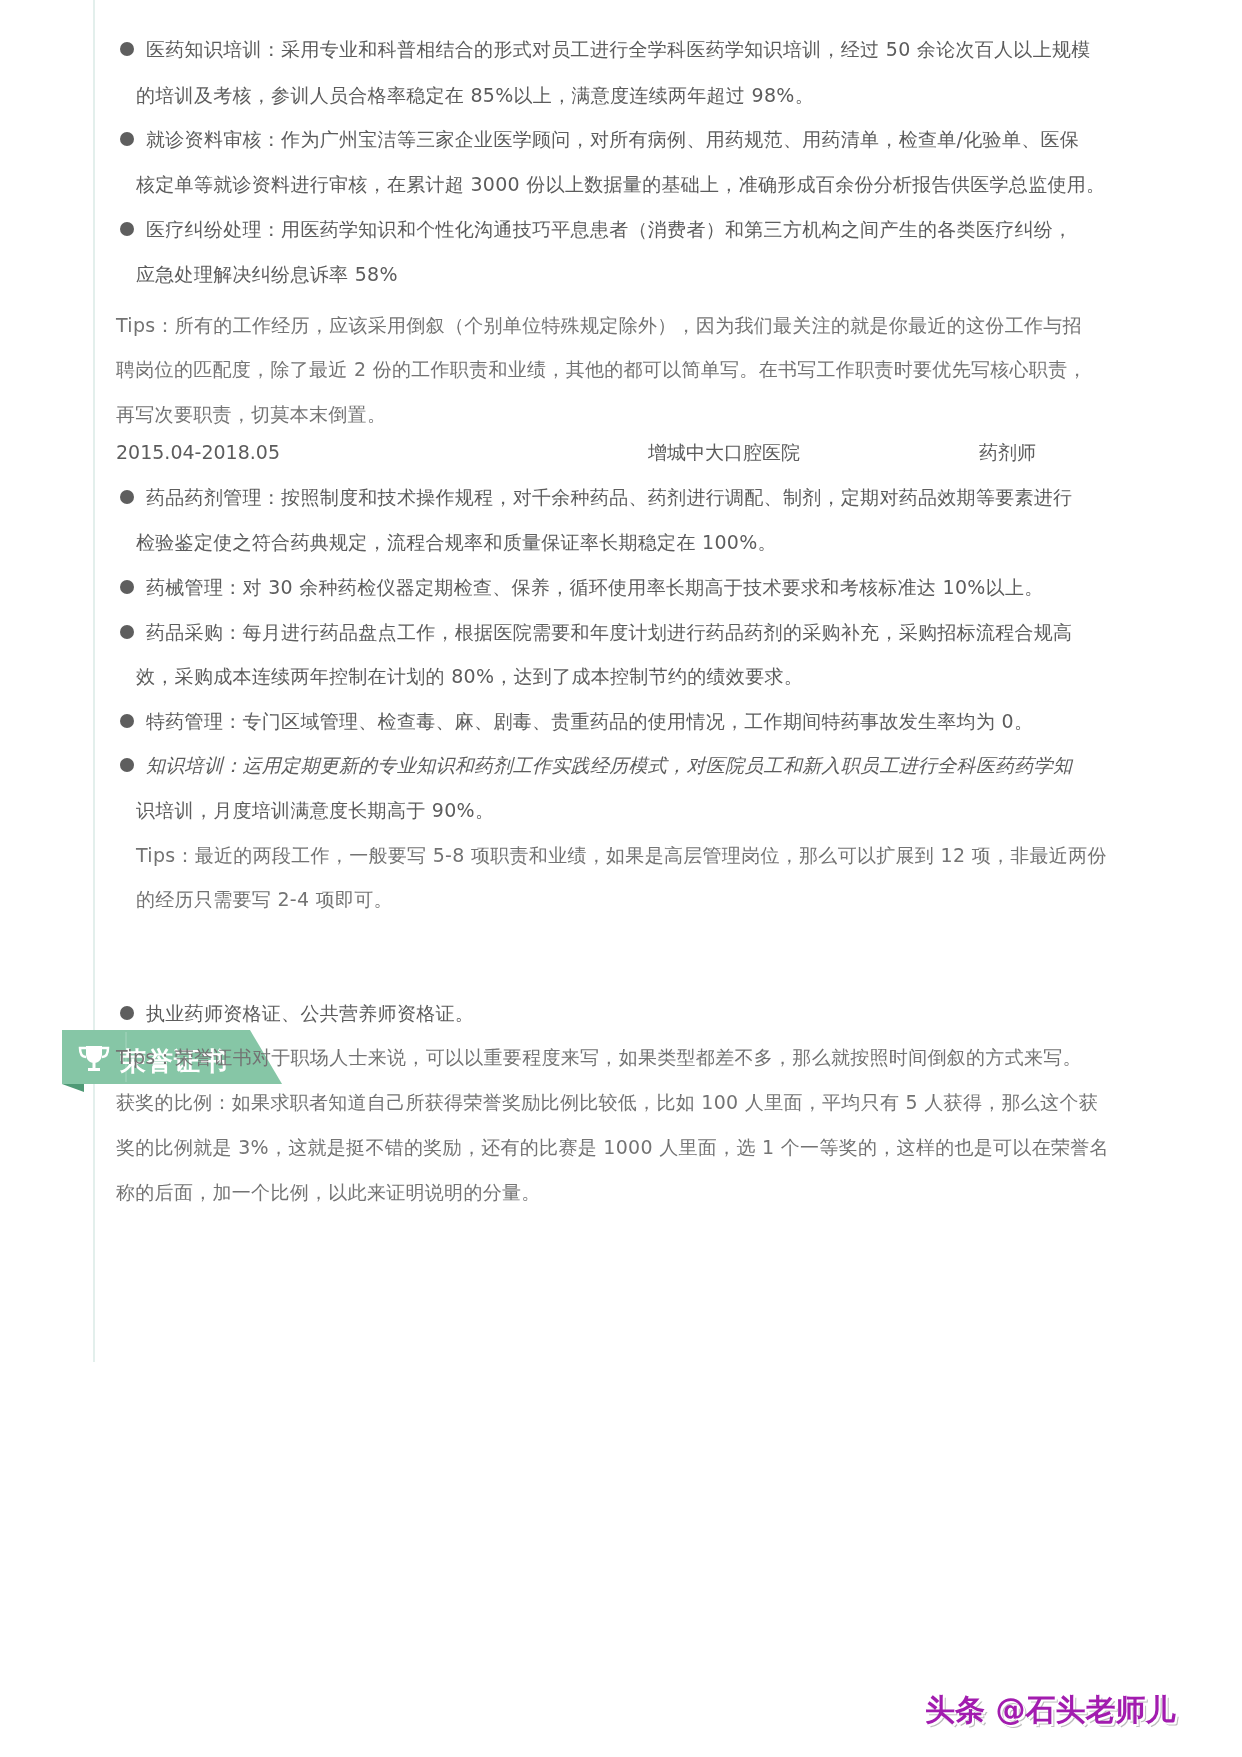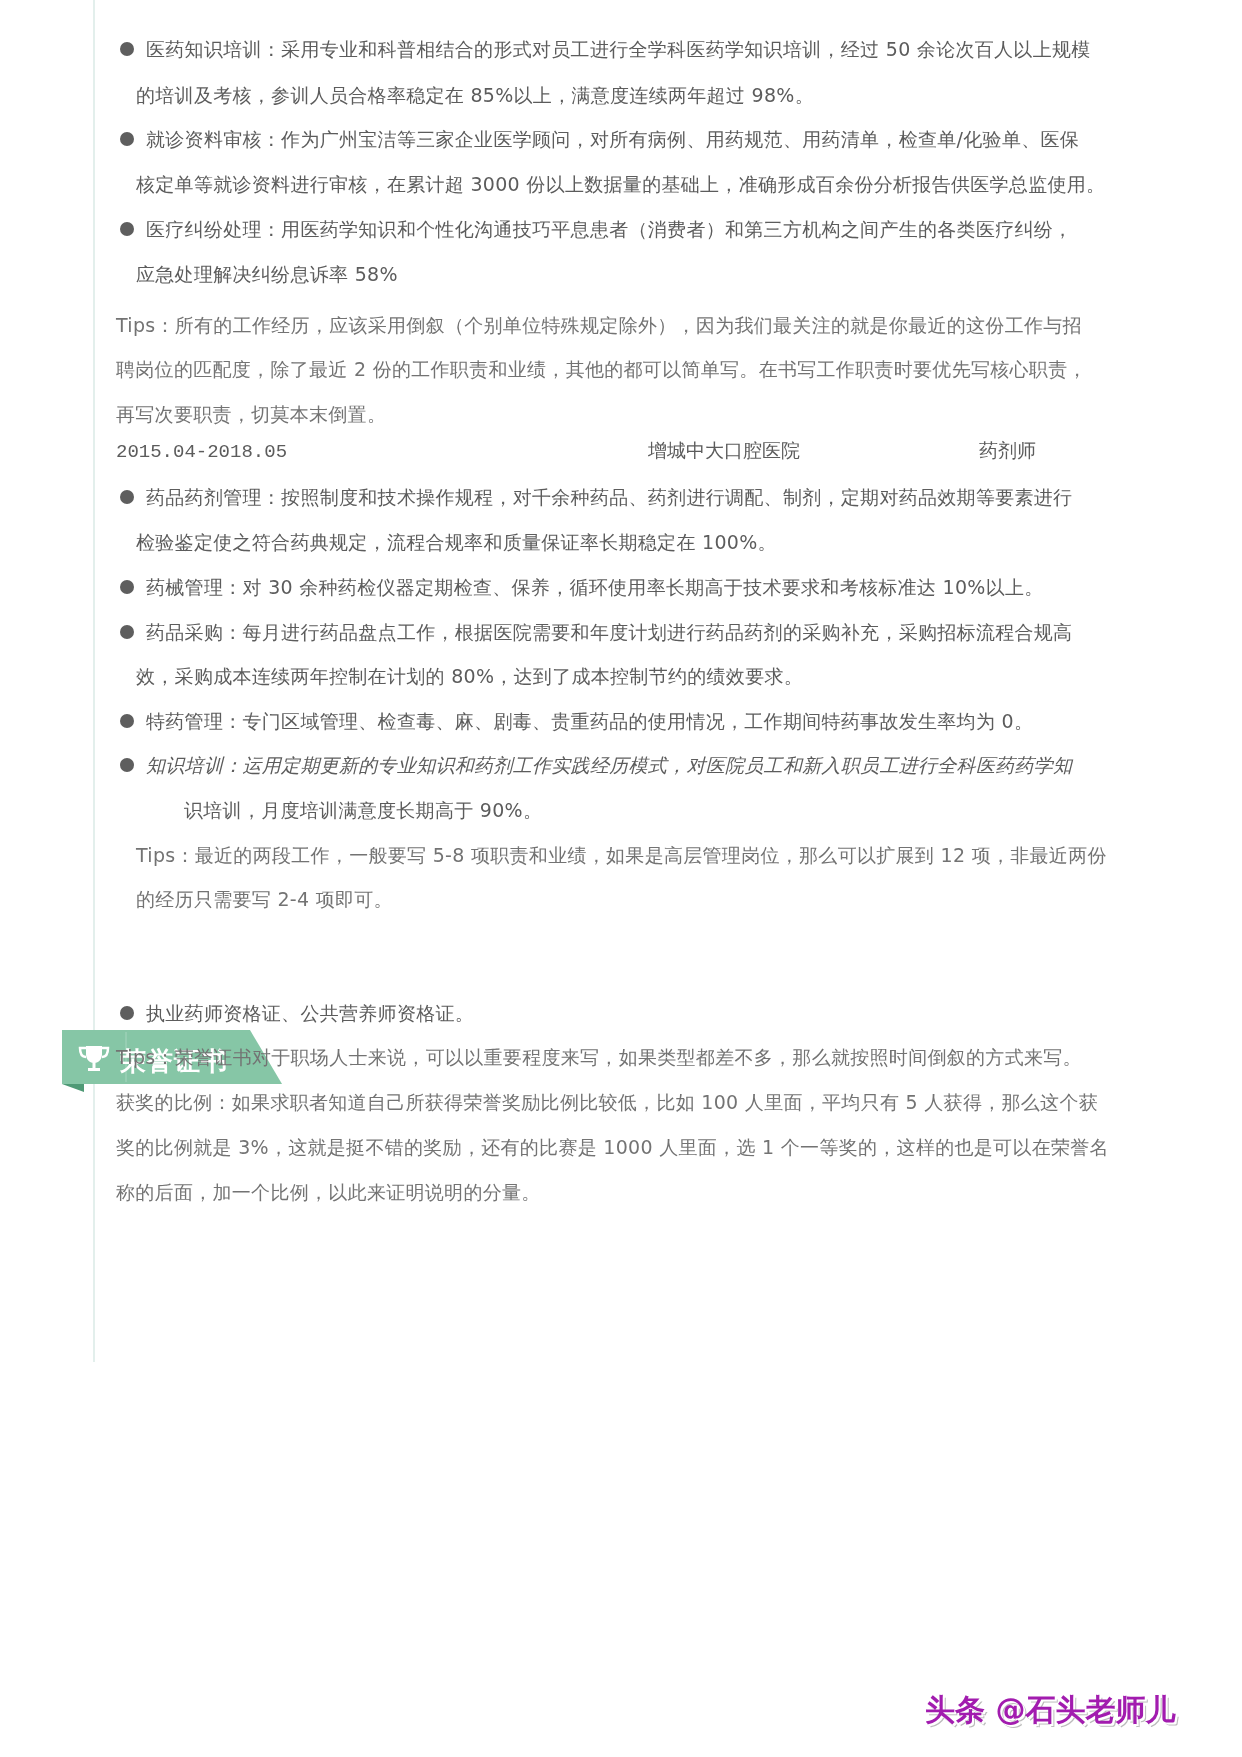--- a/index.html
+++ b/index.html
@@ -16,21 +16,21 @@
     .line {
       position: absolute; font-size: 19px; line-height: 26px; white-space: nowrap;
       letter-spacing: 0.3px;
     }
     .gray { color: #5c5c5c; }
     .green { color: #737373; }
     .bullet {
       position: absolute; width: 14px; height: 14px; border-radius: 50%;
       background: #5e5e5e;
     }
-    .row-date { position: absolute; font-size: 19px; line-height: 26px; color: #5c5c5c; font-family: Liberation Mono, monospace; }
+    .row-date { position: absolute; font-size: 19px; line-height: 26px; color: #5c5c5c; }
     .banner {
       position: absolute; left: 62px; top: 1030px; width: 250px; height: 64px;
     }
     .banner-shape { position: absolute; left: 0; top: 0; }
     .banner-title {
       position: absolute; left: 58px; top: 14px; font-size: 26px; line-height: 34px;
       color: #ffffff; font-weight: bold; letter-spacing: 1px;
     }
     .trophy { position: absolute; left: 12px; top: 14px; }
     .watermark {
@@ -75,21 +75,21 @@
 
   <span class="bullet" style="left:120px;top:625px;"></span>
   <div class="line gray" style="left:146px;top:619px;">药品采购：每月进行药品盘点工作，根据医院需要和年度计划进行药品药剂的采购补充，采购招标流程合规高</div>
   <div class="line gray" style="left:136px;top:663px;">效，采购成本连续两年控制在计划的 80%，达到了成本控制节约的绩效要求。</div>
 
   <span class="bullet" style="left:120px;top:714px;"></span>
   <div class="line gray" style="left:146px;top:708px;">特药管理：专门区域管理、检查毒、麻、剧毒、贵重药品的使用情况，工作期间特药事故发生率均为 0。</div>
 
   <span class="bullet" style="left:120px;top:758px;"></span>
   <div class="line gray" style="left:146px;top:752px;font-style:italic;">知识培训：运用定期更新的专业知识和药剂工作实践经历模式，对医院员工和新入职员工进行全科医药药学知</div>
-  <div class="line gray" style="left:136px;top:797px;margin-left:48px;">识培训，月度培训满意度长期高于 90%。</div>
+  <div class="line gray" style="left:136px;top:797px;">识培训，月度培训满意度长期高于 90%。</div>
 
   <div class="line green" style="left:136px;top:842px;">Tips：最近的两段工作，一般要写 5-8 项职责和业绩，如果是高层管理岗位，那么可以扩展到 12 项，非最近两份</div>
   <div class="line green" style="left:136px;top:886px;">的经历只需要写 2-4 项即可。</div>
 
   <div class="banner">
     <svg class="banner-shape" width="250" height="64" viewBox="0 0 250 64">
       <polygon points="0,0 188,0 220,54 0,54" fill="#86c6a6"></polygon>
       <line x1="64" y1="2" x2="64" y2="52" stroke="#a7d6bf" stroke-width="1"></line>
       <polygon points="0,54 22,54 22,62" fill="#4f9a76"></polygon>
     </svg>

